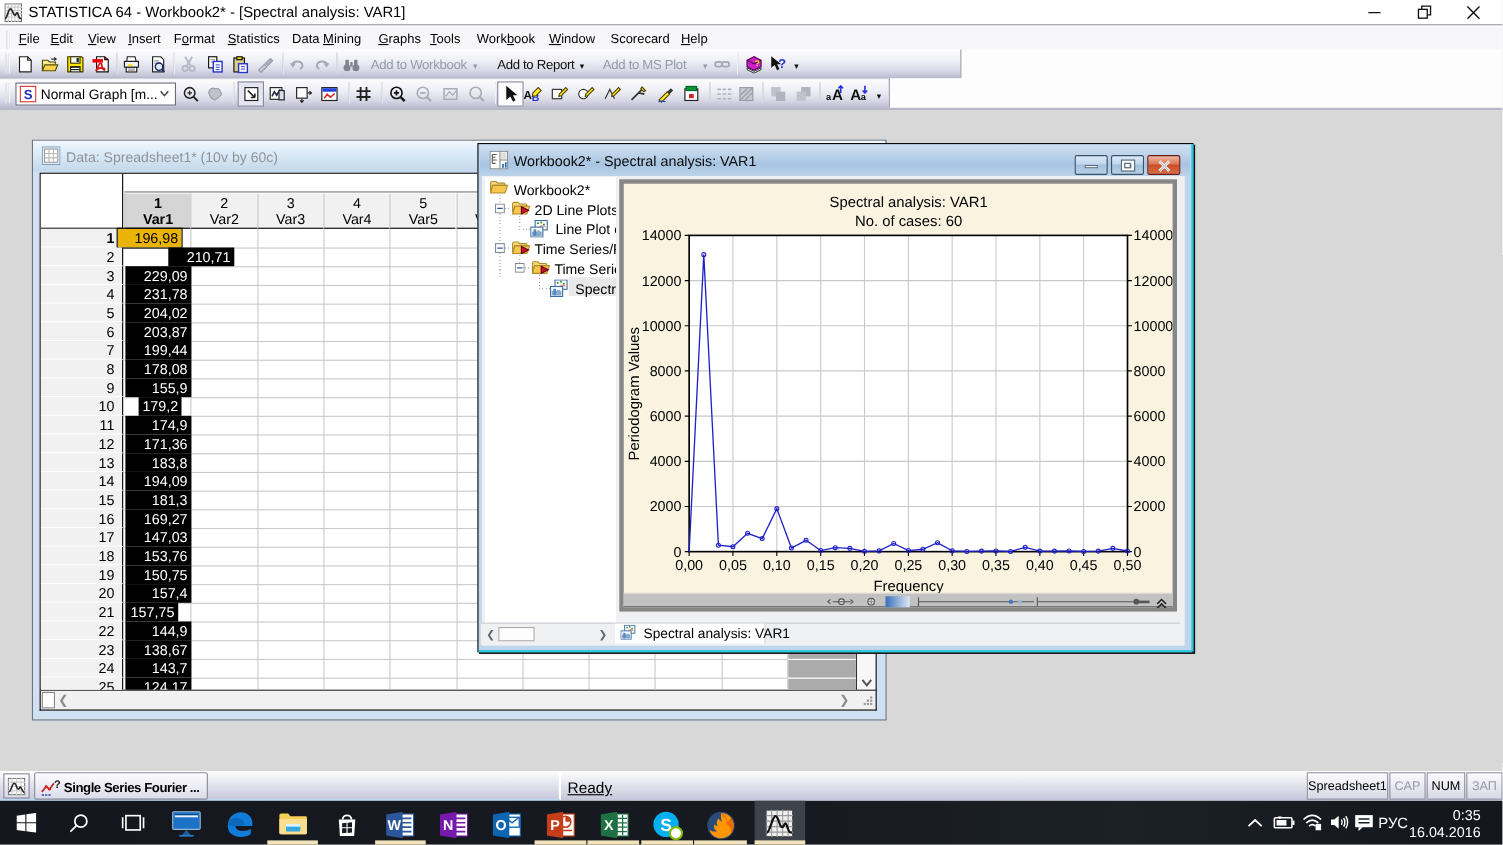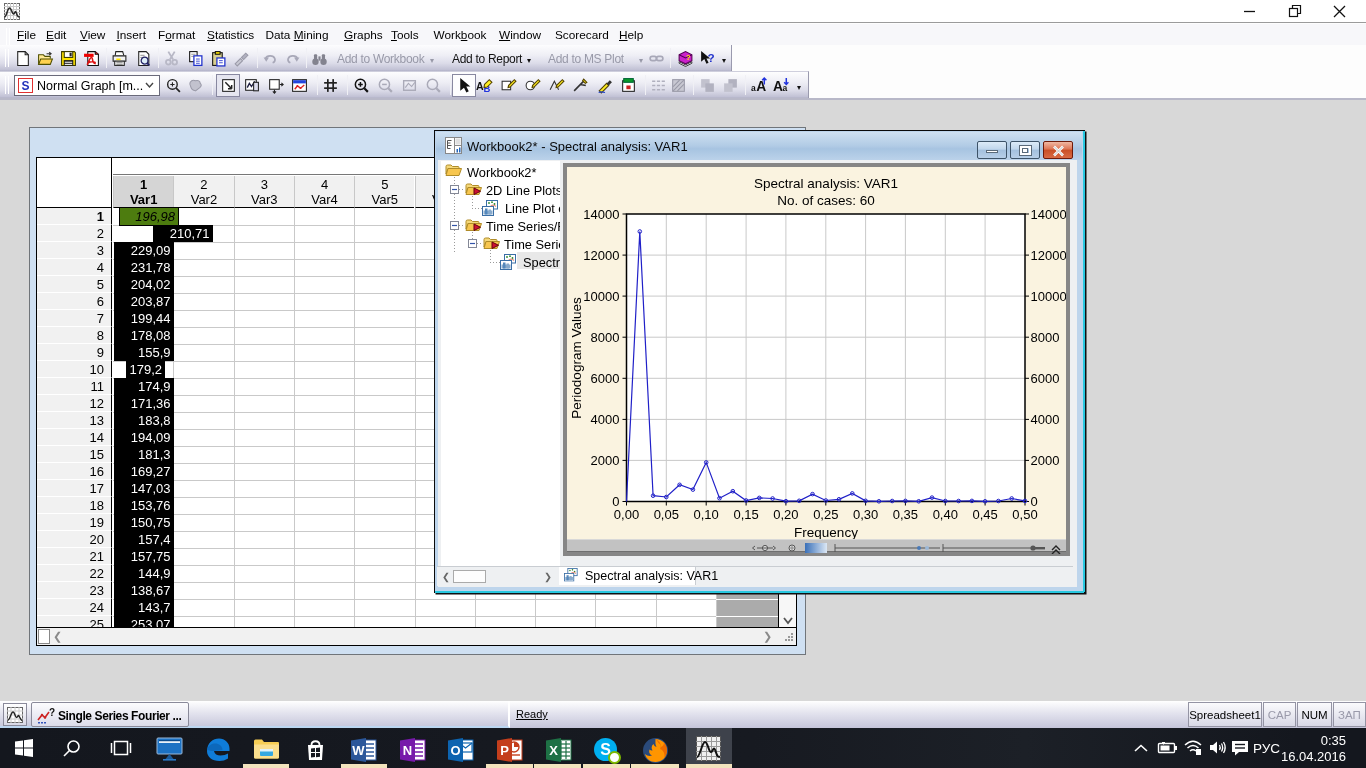--- a/index.html
+++ b/index.html
@@ -6,21 +6,21 @@
 #screen{position:relative;width:1366px;height:768px;background:#fdfdfd;}
 
 #titlebar{left:0;top:0;width:1366px;height:23px;background:#ffffff;border-bottom:1px solid #9b9b9b;}
 #titletext{left:26px;top:3px;font-size:13.5px;color:#000;}
 
 #menubar{left:0;top:24px;width:1366px;height:21px;background:#f7f7fa;}
 .menuitem{top:4px;font-size:11.8px;color:#000;}
 .menuitem u{text-decoration:underline;}
 
 .tbar{background:linear-gradient(180deg,#fdfdfe 0%,#eeeef5 40%,#dcdce9 70%,#bfbfd3 97%,#ababc0 100%);}
-#tbar1{left:0;top:45px;width:732px;height:26px;border-right:1px solid #9a9aae;}
+#tbar1{left:0;top:45px;width:874px;height:26px;border-right:1px solid #9a9aae;}
 #tbar2{left:0;top:71px;width:809px;height:27px;border-right:1px solid #9a9aae;border-top:1px solid #cfcfdd;}
 #tbarline{left:0;top:98px;width:1366px;height:2px;background:#b8b8c8;}
 .tsep{top:3px;width:1px;height:20px;background:#9a9aae;border-right:1px solid #f0f0f5;}
 .grip{top:4px;width:1px;height:18px;background:#9a9aae;border-right:1px solid #fff;}
 .ticon{top:5px;width:17px;height:17px;}
 .ticon svg{display:block;}
 .ttext{top:7px;font-size:12px;letter-spacing:-0.3px;color:#9899a8;}
 .ttext.on{color:#111;}
 .tdrop{top:11px;font-size:8px;color:#9899a8;}
 .tdrop.on{color:#111;}
@@ -83,20 +83,21 @@
           <line x1="6.5" y1="0" x2="6.5" y2="17"></line>
           <line x1="9.5" y1="0" x2="9.5" y2="17"></line>
           <line x1="12.5" y1="0" x2="12.5" y2="17"></line>
 <line x1="0" y1="3.5" x2="16" y2="3.5"></line>
           <line x1="0" y1="6.5" x2="16" y2="6.5"></line>
           <line x1="0" y1="9.5" x2="16" y2="9.5"></line>
           <line x1="0" y1="12.5" x2="16" y2="12.5"></line>
 </g>
 <path d="M0.5,14 C2.5,14 3.5,5 5.5,5 C7.5,5 8,11 9.5,11 C10.5,11 10.8,8.5 11.5,8.5 C12.5,8.5 12.8,13 14,13.5 L15.5,14" fill="none" stroke="#2a2a2a" stroke-width="1.6"></path>
 </svg>
+      <div id="titletext" class="abs" style="left:26px;top:3px;font-size:13.5px;color:#000;">STATISTICA 64 - Workbook2* - [Spectral analysis: VAR1]</div>
       <svg class="abs" style="left:1239px;top:0" width="22" height="23">
         <line x1="5" y1="11.5" x2="16" y2="11.5" stroke="#111" stroke-width="1.3"></line>
       </svg>
       <svg class="abs" style="left:1284px;top:0" width="22" height="23">
         <rect x="5.5" y="8.5" width="8" height="8" fill="none" stroke="#111" stroke-width="1.2"></rect>
         <path d="M8.5,8.5 L8.5,5.5 L16.5,5.5 L16.5,13.5 L13.5,13.5" fill="none" stroke="#111" stroke-width="1.2"></path>
       </svg>
       <svg class="abs" style="left:1329px;top:0" width="22" height="23">
         <path d="M5,6 L16,17 M16,6 L5,17" stroke="#111" stroke-width="1.3"></path>
       </svg>
@@ -452,20 +453,33 @@
           <text x="0" y="13" font-size="13" font-weight="bold" fill="#111">A</text>
           <text x="9" y="13" font-size="8" font-weight="bold" fill="#111">a</text>
           <path d="M12.5,1 L12.5,7 M10.5,5 L12.5,7 L14.5,5" stroke="#2233dd" stroke-width="1.4" fill="none"></path>
         </svg>
       </div>
       <div class="abs tdrop on" style="left:797px;">▾</div>
     </div>
     <div id="tbarline" class="abs"></div>
     <div id="workspace" class="abs">
       <div id="sswin" class="abs">
+        <div id="sstitle" class="abs">
+          <svg class="abs" style="left:8px;top:5px" width="17" height="17" viewBox="0 0 17 17">
+            <rect x="0.5" y="0.5" width="16" height="16" fill="#e8f1fa" stroke="#7aa0c4"></rect>
+            <rect x="2.5" y="2.5" width="12" height="12" fill="#fff" stroke="#9a9a9a"></rect>
+            <g stroke="#b8b8b8">
+              <line x1="6.5" y1="2.5" x2="6.5" y2="14.5"></line>
+              <line x1="10.5" y1="2.5" x2="10.5" y2="14.5"></line>
+              <line x1="2.5" y1="6.5" x2="14.5" y2="6.5"></line>
+              <line x1="2.5" y1="10.5" x2="14.5" y2="10.5"></line>
+            </g>
+          </svg>
+          <div class="txt">Data: Spreadsheet1* (10v by 60c)</div>
+        </div>
         <div id="ssgrid" class="abs" style="overflow:hidden;">
           <div class="abs" style="left:0;top:0;width:75px;height:50px;background:#fff;border-right:1px solid #000;border-bottom:1px solid #000;"></div>
           <div class="abs" style="left:76px;top:0;width:667px;height:17px;background:#fff;border-bottom:1px solid #777;"></div>
           <div class="abs colhdr sel" style="left:76.0px;width:60.3px;border-bottom:1px solid #000;">
             <div class="l1">1</div>
             <div>Var1</div>
           </div>
           <div class="abs colhdr" style="left:136.3px;width:60.3px;border-bottom:1px solid #000;">
             <div class="l1">2</div>
             <div>Var2</div>
@@ -510,21 +524,21 @@
           <div class="abs" style="left:256.9px;top:50px;width:1px;height:421px;background:#c9c9c9;"></div>
           <div class="abs" style="left:317.2px;top:50px;width:1px;height:421px;background:#c9c9c9;"></div>
           <div class="abs" style="left:377.5px;top:50px;width:1px;height:421px;background:#c9c9c9;"></div>
           <div class="abs" style="left:437.8px;top:50px;width:1px;height:421px;background:#c9c9c9;"></div>
           <div class="abs" style="left:498.1px;top:50px;width:1px;height:421px;background:#c9c9c9;"></div>
           <div class="abs" style="left:558.4px;top:50px;width:1px;height:421px;background:#c9c9c9;"></div>
           <div class="abs" style="left:618.7px;top:50px;width:1px;height:421px;background:#c9c9c9;"></div>
           <div class="abs" style="left:679.0px;top:50px;width:1px;height:421px;background:#c9c9c9;"></div>
           <div class="abs rowhdr" style="top:50px;height:17px;line-height:17px;border-right:1px solid #000;font-weight:bold;">1</div>
           <div class="abs" style="left:76px;top:67px;width:667px;height:1px;background:#c9c9c9;"></div>
-          <div class="abs cell" style="left:83px;top:50px;width:58px;height:17px;line-height:17px;background:#4d7c0f;outline:1.5px solid #000;font-style:italic;">196,98</div>
+          <div class="abs cell" style="left:70px;top:50px;width:58px;height:17px;line-height:17px;background:#eab308;outline:1.5px solid #000;">196,98</div>
           <div class="abs rowhdr" style="top:67px;height:17px;line-height:17px;border-right:1px solid #000;">2</div>
           <div class="abs" style="left:76px;top:84px;width:667px;height:1px;background:#c9c9c9;"></div>
           <div class="abs cell sel" style="left:76.5px;top:67px;width:60px;height:17px;line-height:17px;margin-left:39px;">210,71</div>
           <div class="abs rowhdr" style="top:84px;height:17px;line-height:17px;border-right:1px solid #000;">3</div>
           <div class="abs" style="left:76px;top:101px;width:667px;height:1px;background:#c9c9c9;"></div>
           <div class="abs cell sel" style="left:76.5px;top:84px;width:60px;height:17px;line-height:17px;">229,09</div>
           <div class="abs rowhdr" style="top:101px;height:17px;line-height:17px;border-right:1px solid #000;">4</div>
           <div class="abs" style="left:76px;top:118px;width:667px;height:1px;background:#c9c9c9;"></div>
           <div class="abs cell sel" style="left:76.5px;top:101px;width:60px;height:17px;line-height:17px;">231,78</div>
           <div class="abs rowhdr" style="top:118px;height:17px;line-height:17px;border-right:1px solid #000;">5</div>
@@ -570,32 +584,32 @@
           <div class="abs" style="left:76px;top:356px;width:667px;height:1px;background:#c9c9c9;"></div>
           <div class="abs cell sel" style="left:76.5px;top:339px;width:60px;height:17px;line-height:17px;">153,76</div>
           <div class="abs rowhdr" style="top:356px;height:17px;line-height:17px;border-right:1px solid #000;">19</div>
           <div class="abs" style="left:76px;top:373px;width:667px;height:1px;background:#c9c9c9;"></div>
           <div class="abs cell sel" style="left:76.5px;top:356px;width:60px;height:17px;line-height:17px;">150,75</div>
           <div class="abs rowhdr" style="top:373px;height:17px;line-height:17px;border-right:1px solid #000;">20</div>
           <div class="abs" style="left:76px;top:390px;width:667px;height:1px;background:#c9c9c9;"></div>
           <div class="abs cell sel" style="left:76.5px;top:373px;width:60px;height:17px;line-height:17px;">157,4</div>
           <div class="abs rowhdr" style="top:390px;height:17px;line-height:17px;border-right:1px solid #000;">21</div>
           <div class="abs" style="left:76px;top:407px;width:667px;height:1px;background:#c9c9c9;"></div>
-          <div class="abs cell sel" style="left:76.5px;top:390px;width:60px;height:17px;line-height:17px;">157,75</div>
+          <div class="abs cell sel" style="left:76.5px;top:390px;width:48px;height:17px;line-height:17px;">157,75</div>
           <div class="abs rowhdr" style="top:407px;height:17px;line-height:17px;border-right:1px solid #000;">22</div>
           <div class="abs" style="left:76px;top:424px;width:667px;height:1px;background:#c9c9c9;"></div>
           <div class="abs cell sel" style="left:76.5px;top:407px;width:60px;height:17px;line-height:17px;">144,9</div>
           <div class="abs rowhdr" style="top:424px;height:17px;line-height:17px;border-right:1px solid #000;">23</div>
           <div class="abs" style="left:76px;top:441px;width:667px;height:1px;background:#c9c9c9;"></div>
           <div class="abs cell sel" style="left:76.5px;top:424px;width:60px;height:17px;line-height:17px;">138,67</div>
           <div class="abs rowhdr" style="top:441px;height:17px;line-height:17px;border-right:1px solid #000;">24</div>
           <div class="abs" style="left:76px;top:458px;width:667px;height:1px;background:#c9c9c9;"></div>
           <div class="abs cell sel" style="left:76.5px;top:441px;width:60px;height:17px;line-height:17px;">143,7</div>
           <div class="abs rowhdr" style="top:458px;height:17px;line-height:17px;border-right:1px solid #000;">25</div>
-          <div class="abs cell sel" style="left:76.5px;top:458px;width:60px;height:17px;line-height:17px;">253,07</div>
+          <div class="abs cell sel" style="left:76.5px;top:458px;width:60px;height:17px;line-height:17px;">124,17</div>
         </div>
         <div id="ssvsb" class="abs">
           <svg class="abs" style="left:3px;top:458px" width="12" height="10">
             <path d="M2,2 L6,7 L10,2" fill="none" stroke="#555" stroke-width="1.8"></path>
           </svg>
         </div>
         <div id="sshsb" class="abs">
           <div class="abs" style="left:1px;top:1px;width:12px;height:15px;background:#fff;border:1px solid #888;"></div>
           <div class="abs" style="left:16px;top:2px;color:#8a8a8a;font-size:11px;">❮</div>
           <div class="abs" style="left:726px;top:2px;color:#8a8a8a;font-size:11px;">❯</div>
@@ -900,21 +914,21 @@
             <text x="12" y="8" font-size="10" font-weight="bold" fill="#111">?</text>
             <g fill="#3355bb">
               <rect x="1" y="14" width="2" height="1.5"></rect>
               <rect x="4" y="14" width="2" height="1.5"></rect>
               <rect x="7" y="14" width="2" height="1.5"></rect>
             </g>
           </svg>
           <div class="t">Single Series Fourier ...</div>
         </div>
       </div>
-      <div id="ready" class="abs" style="left:516px;top:7px;font-size:11px;color:#000;text-decoration:underline;">Ready</div>
+      <div id="ready" class="abs" style="left:516px;top:7px;font-size:14px;color:#000;text-decoration:underline;">Ready</div>
       <div class="abs sbpanel" style="left:1188px;width:74px;line-height:24px;color:#000;">Spreadsheet1</div>
       <div class="abs sbpanel" style="left:1263px;width:33px;line-height:24px;color:#9a9aaa;">CAP</div>
       <div class="abs sbpanel" style="left:1297px;width:35px;line-height:24px;color:#000;">NUM</div>
       <div class="abs sbpanel" style="left:1333px;width:33px;line-height:24px;color:#9a9aaa;">ЗАП</div>
     </div>
     <div id="taskbar" class="abs">
       <svg class="abs" style="left:15px;top:11px" width="18" height="18" viewBox="0 0 18 18">
         <g fill="#fff">
           <path d="M0,2.5 L8,1.4 L8,8.5 L0,8.5 z"></path>
           <path d="M9,1.3 L18,0 L18,8.5 L9,8.5 z"></path>

